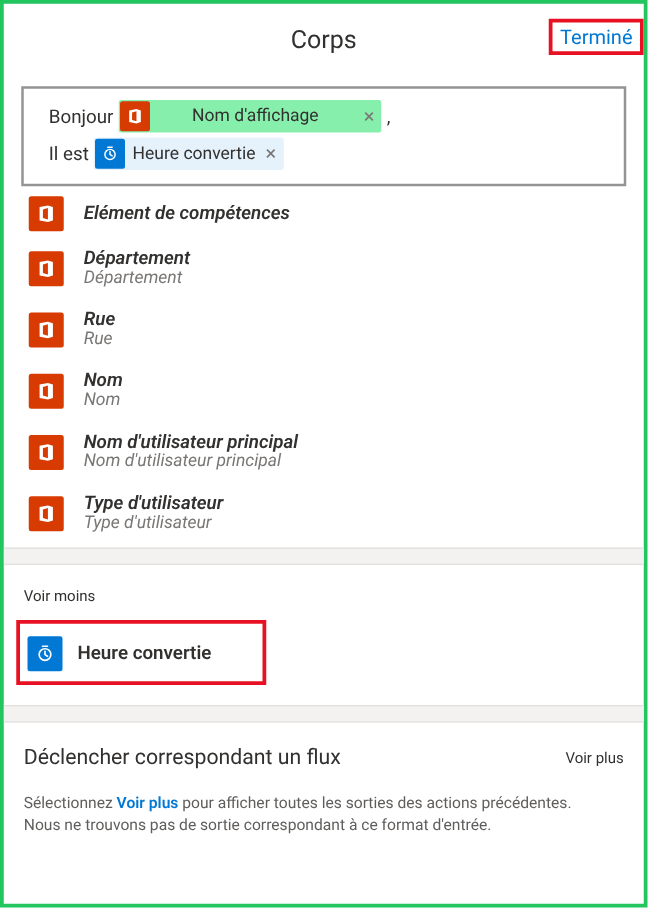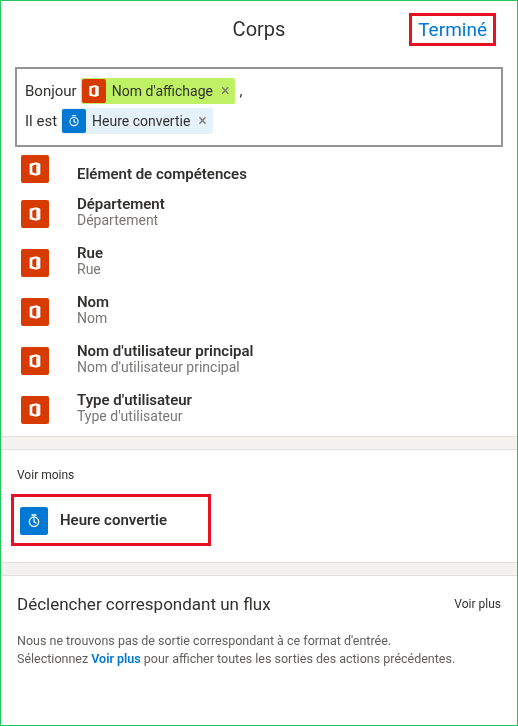--- a/index.html
+++ b/index.html
@@ -6,75 +6,75 @@
   body {
     margin: 0;
     font-family: "Segoe UI", -apple-system, Roboto, sans-serif;
     background: #fff;
     color: #323130;
     font-size: 14px;
   }
   .frame {
     width: 518px;
     height: 726px;
-    border: 1px solid #22c55e;
+    border: 3px solid #22c55e;
     position: relative;
     overflow: hidden;
   }
   .header {
     display: flex;
     align-items: center;
     justify-content: center;
     height: 56px;
     position: relative;
     border-bottom: 1px solid transparent;
   }
   .header-title {
     font-size: 20px;
     color: #323130;
     font-weight: 400;
   }
   .done-btn {
     position: absolute;
-    right: 21px;
+    right: 0;
     top: 12px;
     color: #0078d4;
-    font-size: 19px;
+    font-size: 16px;
     padding: 4px 8px;
     cursor: pointer;
   }
   .highlight-done {
     border: 3px solid #e81123;
     padding: 2px 6px;
   }
   .body-area {
     padding: 10px 14px 0 14px;
   }
   .compose-box {
     border: 2px solid #949494;
     padding: 6px 8px 8px 8px;
     line-height: 28px;
   }
   .compose-row {
     display: flex;
     align-items: center;
     flex-wrap: wrap;
     gap: 4px;
-    margin: 2px 0;
+    margin: 2px 12px;
   }
   .plain-text { font-size: 15px; color: #323130; }
   .token {
     display: inline-flex;
     align-items: center;
     height: 26px;
     border-radius: 2px;
     font-size: 14px;
     padding-right: 6px;
   }
-  .token-red { background: #bef264; color: #323130; }
+  .token-red { background: #86efac; color: #323130; gap: 28px; }
   .token-blue { background: #e5f1fb; color: #323130; }
   .token .ticon {
     width: 24px; height: 24px;
     margin: 1px 6px 1px 1px;
     display: flex; align-items: center; justify-content: center;
     border-radius: 2px;
     color: #fff;
     font-weight: 700;
   }
   .ticon-red { background: #d83b01; }
@@ -84,24 +84,25 @@
     margin-left: 8px;
     font-size: 16px;
     line-height: 1;
     cursor: pointer;
   }
   .list {
     margin-top: 2px;
   }
   .list-item {
     display: flex;
-    align-items: flex-end;
+    align-items: center;
     padding: 8px 6px;
-    gap: 28px;
-    cursor: pointer;
+    gap: 16px;
+    cursor: pointer;
+    font-style: italic;
   }
   .li-icon {
     width: 28px; height: 28px;
     background: #d83b01;
     color: #fff;
     font-weight: 700;
     display: flex; align-items: center; justify-content: center;
     border-radius: 2px;
     font-size: 14px;
     flex-shrink: 0;
@@ -282,19 +283,19 @@
   </div>
 
   <div class="section-divider"></div>
 
   <div class="section-header">
     <span class="section-title">Déclencher correspondant un flux</span>
     <span class="toggle-link">Voir plus</span>
   </div>
 
   <div class="footer-note">
-    <div>Nous ne trouvons pas de sortie correspondant à ce format d'entrée.</div>
     <div>
       <span>Sélectionnez </span><span class="emph">Voir plus</span><span> pour afficher toutes les sorties des actions précédentes.</span>
     </div>
+    <div>Nous ne trouvons pas de sortie correspondant à ce format d'entrée.</div>
   </div>
 
 </div>
 
 </body></html>

